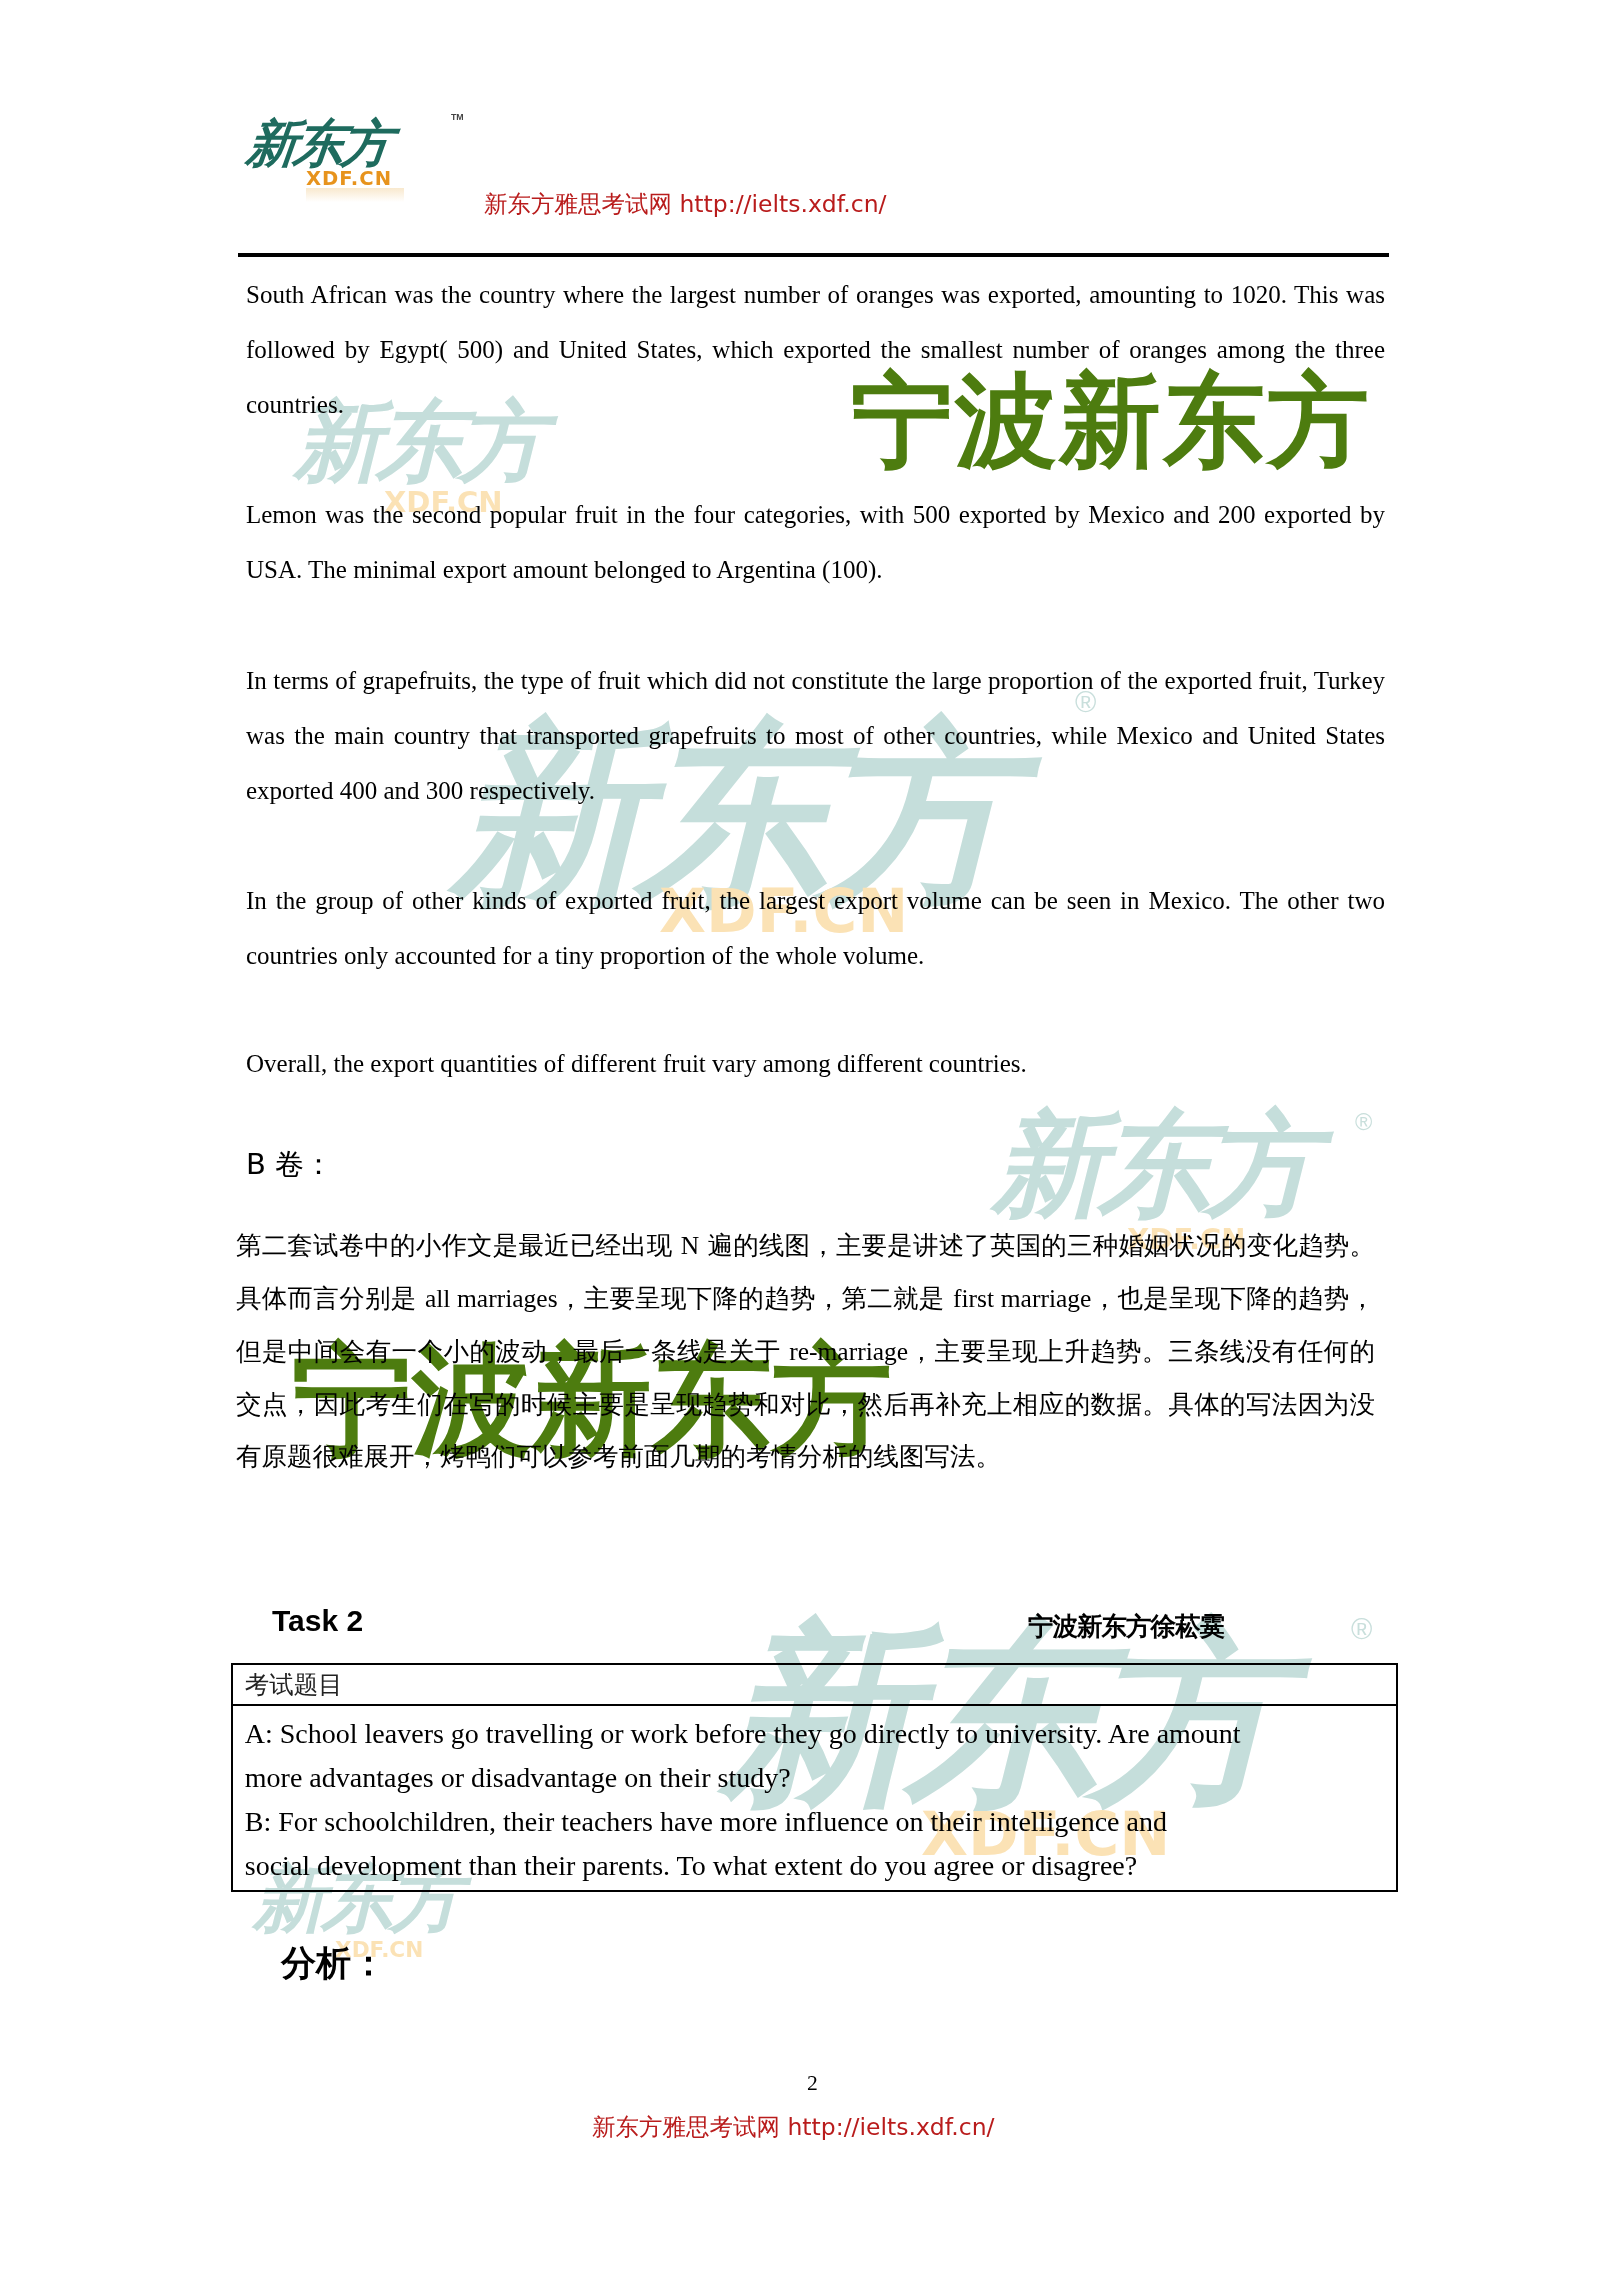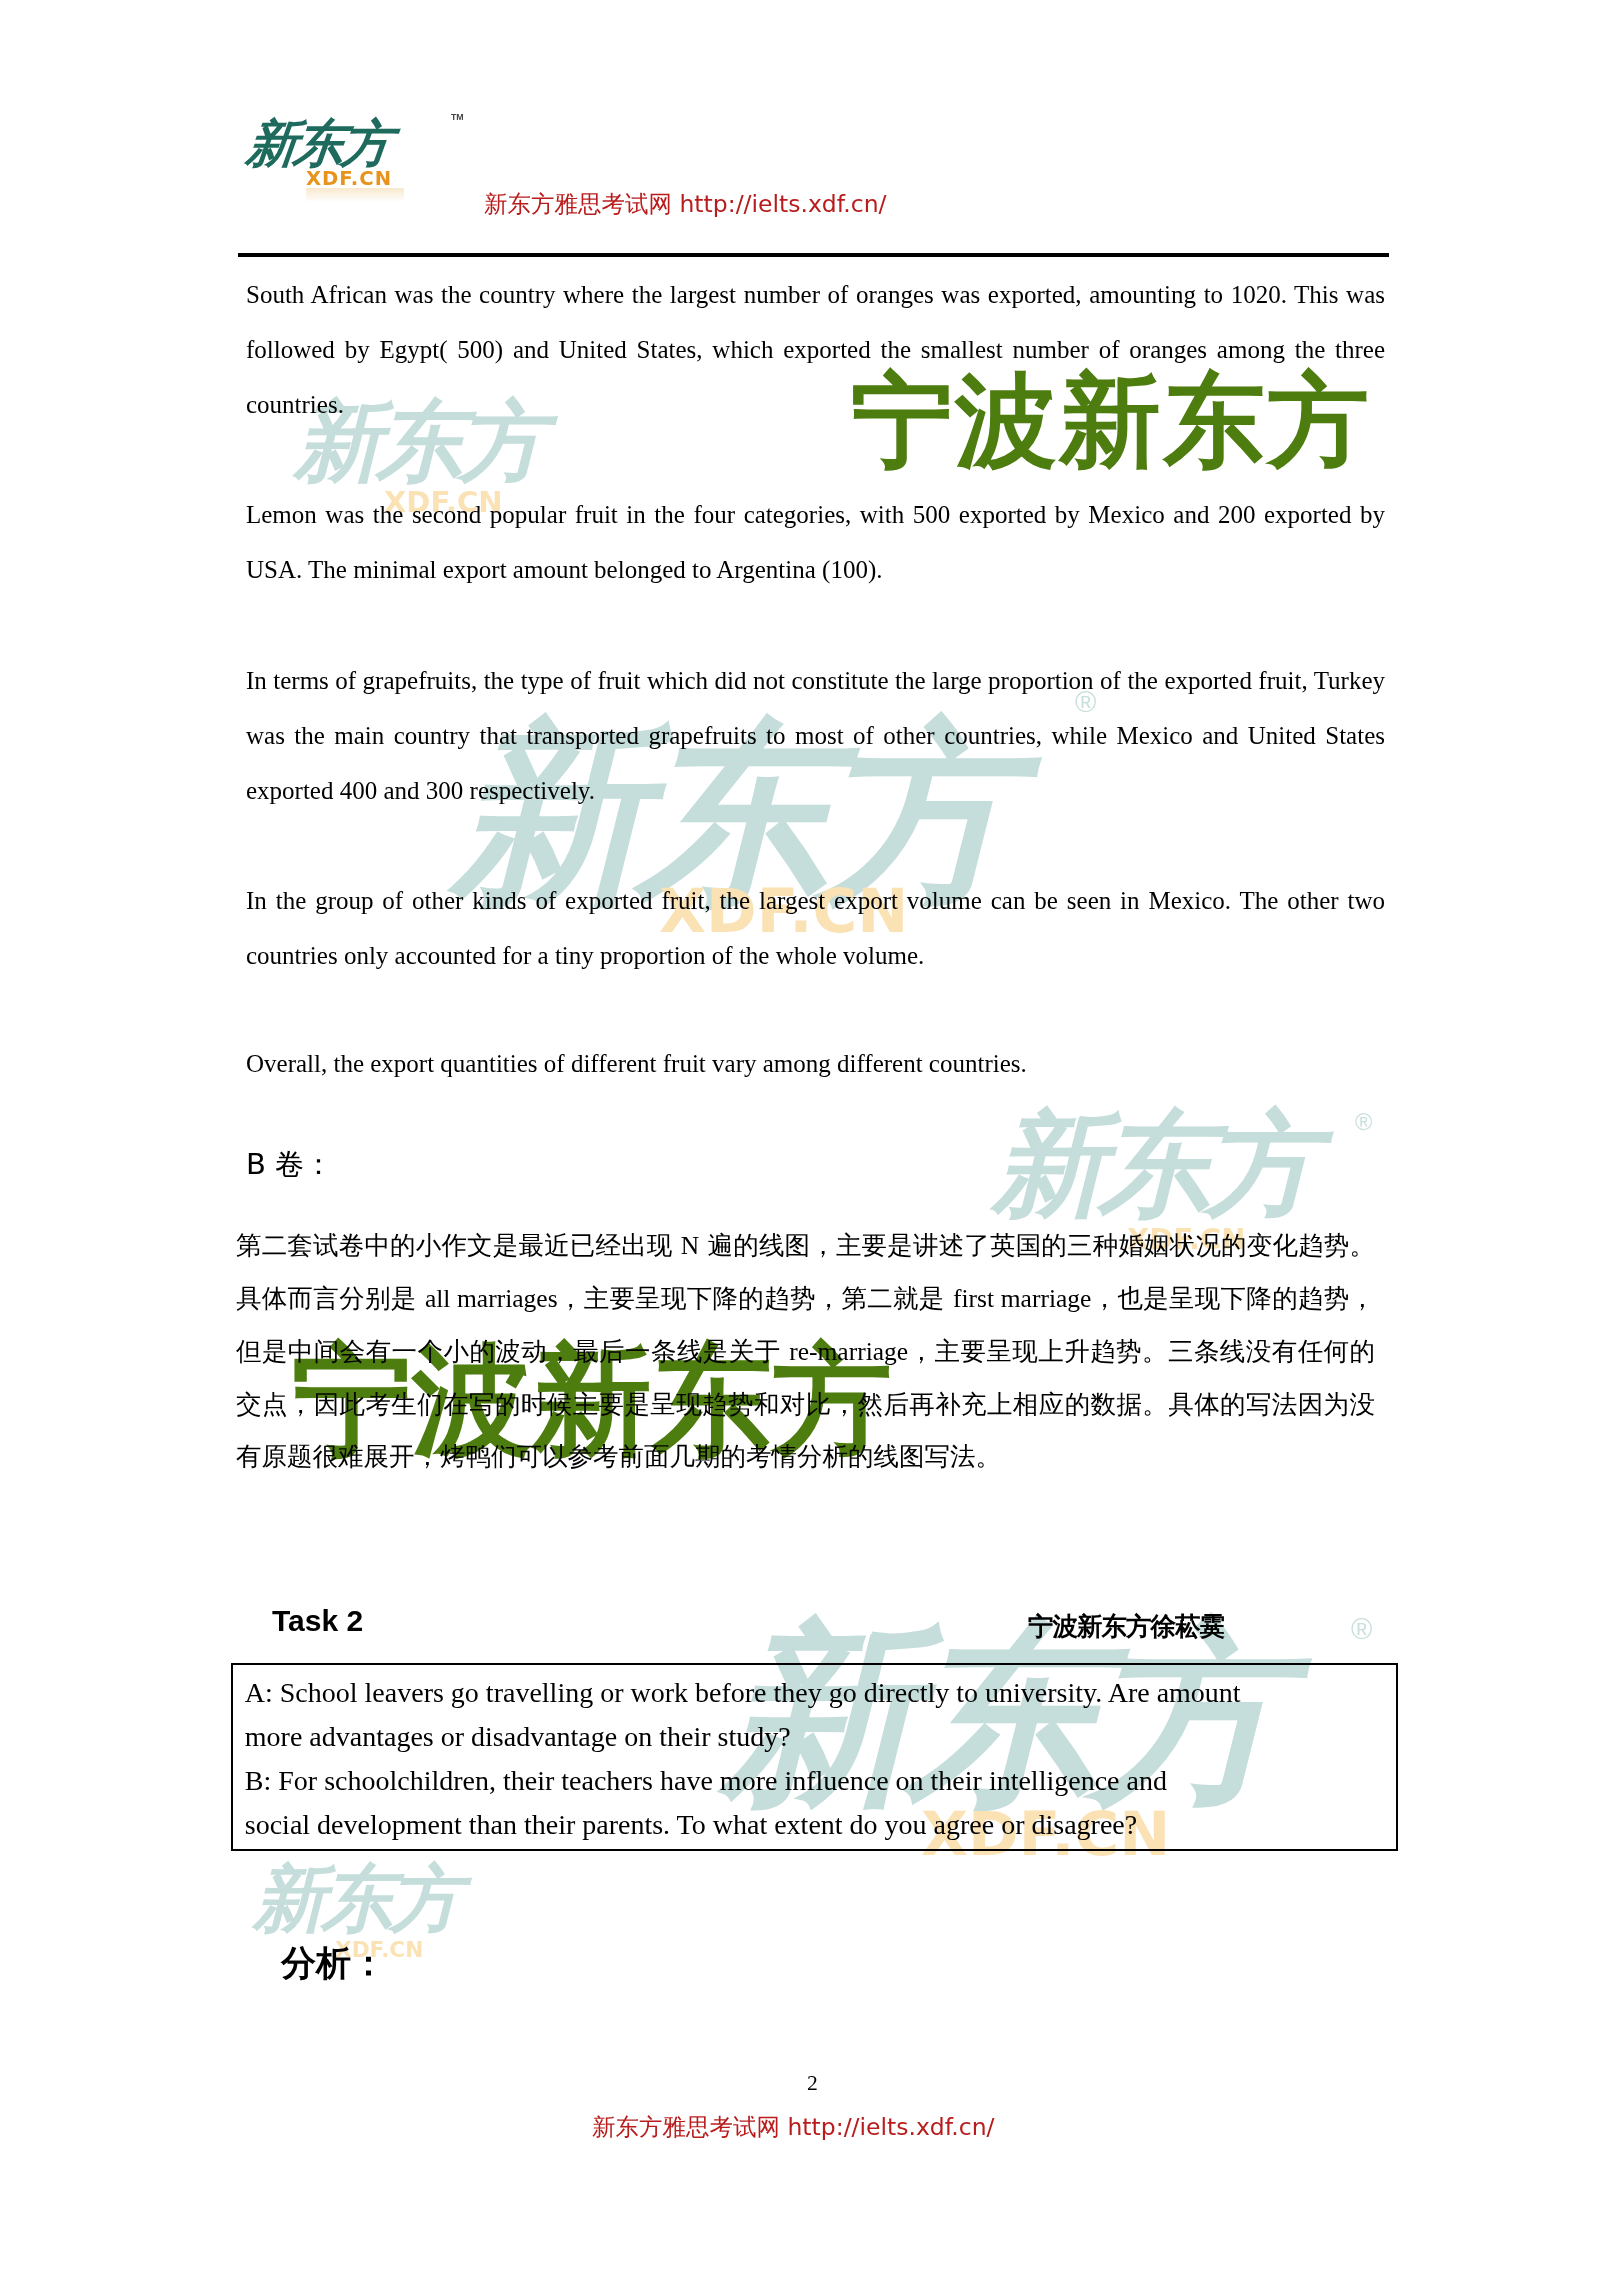--- a/index.html
+++ b/index.html
@@ -94,20 +94,23 @@
 <p class="content en-para p5">Overall, the export quantities of different fruit vary among different countries.</p>
 
 <div class="section-b">B 卷：</div>
 <p class="zh-para"><span>第二套试卷中的小作文是最近已经出现 </span><span class="latin">N</span><span> 遍的线图，主要是讲述了英国的三种婚姻状况的变化趋势。具体而言分别是 </span><span class="latin">all marriages</span><span>，主要呈现下降的趋势，第二就是 </span><span class="latin">first marriage</span><span>，也是呈现下降的趋势，但是中间会有一个小的波动，最后一条线是关于 </span><span class="latin">re-marriage</span><span>，主要呈现上升趋势。三条线没有任何的交点，因此考生们在写的时候主要是呈现趋势和对比，然后再补充上相应的数据。具体的写法因为没有原题很难展开，烤鸭们可以参考前面几期的考情分析的线图写法。</span></p>
 
 <div class="task-title">Task 2</div>
 <div class="author">宁波新东方徐菘霙</div>
 
 <table class="task-table">
   <tbody>
+  <tr class="r2">
+    <td colspan="4">考试题目</td>
+  </tr>
   <tr class="r3">
     <td colspan="4" class="prompt">
       <span class="qline">A: School leavers go travelling or work before they go directly to university. Are amount</span>
       <span class="qline">more advantages or disadvantage on their study?</span>
       <span class="qline">B: For schoolchildren, their teachers have more influence on their intelligence and</span>
       <span class="qline">social development than their parents. To what extent do you agree or disagree?</span>
     </td>
   </tr>
 </tbody>
   </table>

